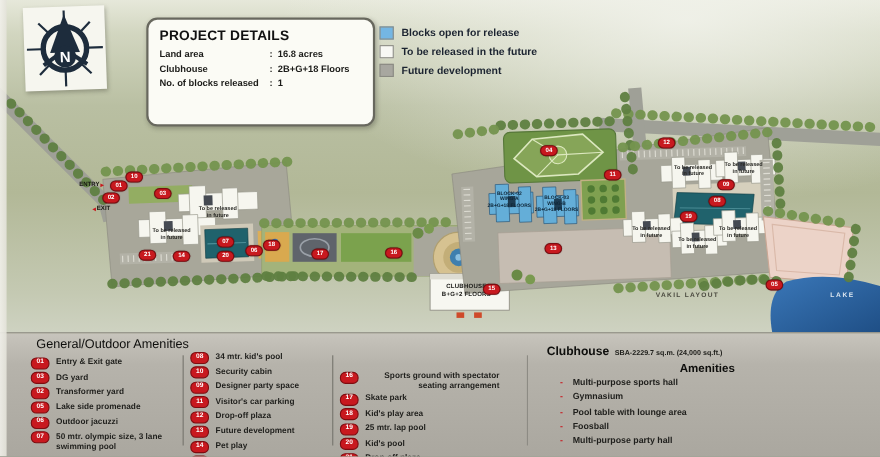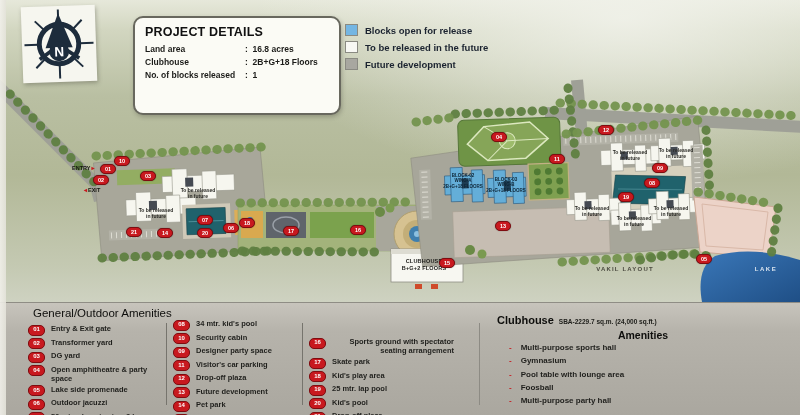--- a/index.html
+++ b/index.html
@@ -358,32 +358,28 @@
   </div>
 
   <div id="bottom-panel">
     <div id="panel-title">General/Outdoor Amenities</div>
     <div class="am-col" id="am-col-0">
         <div class="am-item">
           <span class="badge">01</span>
           <span class="am-label">Entry &amp; Exit gate</span>
         </div>
         <div class="am-item">
+          <span class="badge">03</span>
+          <span class="am-label">DG yard</span>
+        </div>
+        <div class="am-item">
           <span class="badge">02</span>
           <span class="am-label">Transformer yard</span>
         </div>
         <div class="am-item">
-          <span class="badge">03</span>
-          <span class="am-label">DG yard</span>
-        </div>
-        <div class="am-item">
-          <span class="badge">04</span>
-          <span class="am-label">Open amphitheatre &amp; party space</span>
-        </div>
-        <div class="am-item">
           <span class="badge">05</span>
           <span class="am-label">Lake side promenade</span>
         </div>
         <div class="am-item">
           <span class="badge">06</span>
           <span class="am-label">Outdoor jacuzzi</span>
         </div>
         <div class="am-item">
           <span class="badge">07</span>
           <span class="am-label">50 mtr. olympic size, 3 lane swimming pool</span>
@@ -410,21 +406,21 @@
         <div class="am-item">
           <span class="badge">12</span>
           <span class="am-label">Drop-off plaza</span>
         </div>
         <div class="am-item">
           <span class="badge">13</span>
           <span class="am-label">Future development</span>
         </div>
         <div class="am-item">
           <span class="badge">14</span>
-          <span class="am-label">Pet park</span>
+          <span class="am-label">Pet play</span>
         </div>
         <div class="am-item">
           <span class="badge">15</span>
           <span class="am-label">Clubhouse with party lawn</span>
         </div>
       </div>
     <div class="divider" id="div-2"></div>
     <div class="am-col" id="am-col-2">
         <div class="am-item">
           <span class="badge">16</span>

